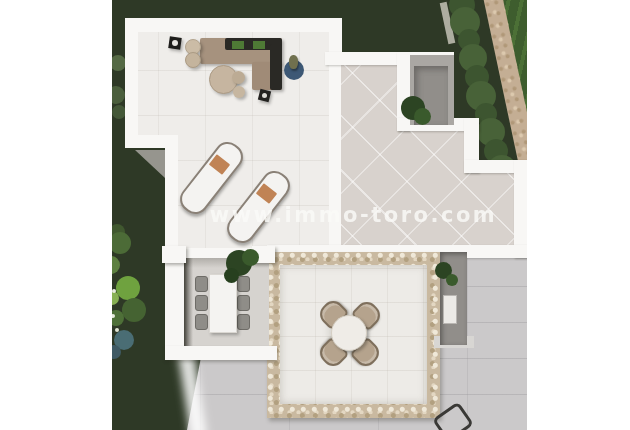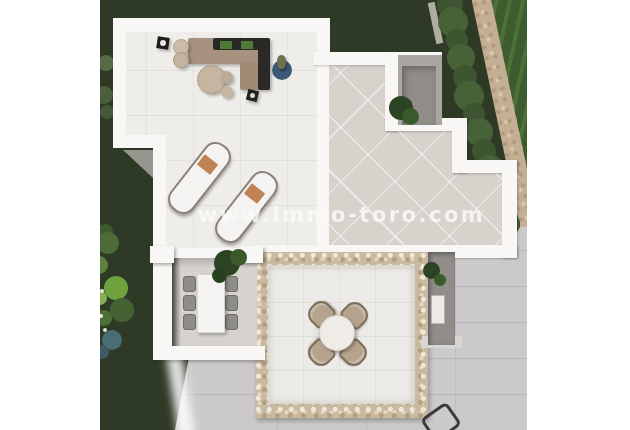--- a/index.html
+++ b/index.html
@@ -1,18 +1,18 @@
 <!DOCTYPE html>
 <html style="--grass-dark: #2e3926; --lawn-bright: #3e5d2e; --lawn-stripe: #4c7036; --hedge-a: #3d5530; --hedge-b: #486238; --gravel: #c4ae94; --gravel-dot: #b09878; --wall: #f8f7f5; --floor-upper: #efedea; --tile-diag: #d8d2cd; --paving: #cbc9ca; --pebble: #c9b9a0; --pebble-floor: #edebe7; --pergola-floor: #d6d3cf; --shadow: #53514b; --sofa: #a6927e; --sofa-dark: #2a2925; --cushion-green: #4e7a35; --wood-beige: #c6b5a0; --lounger: #f4f3f1; --lounger-frame: #8a8177; --towel: #c08355; --rug-blue: #3d5875; --pot-olive: #70704e; --chair-grey: #8f8d88; --chair-beige: #b5a38d; --plant-dark: #2c4423; --plant-mid: #3a5a2c; --courtyard: #aaa7a3; --courtyard-inner: #918e8a; --watermark: rgba(250,250,248,0.82);"><head>
 <meta charset="utf-8">
 <style>
   html,body{margin:0;padding:0;background:#ffffff;}
   .stage{position:relative;width:630px;height:430px;background:#ffffff;overflow:hidden;
          font-family:"DejaVu Sans","Liberation Sans",sans-serif;}
-  .photo{position:absolute;left:100px;top:0;width:483px;height:430px;overflow:hidden;
+  .photo{position:absolute;left:112px;top:0;width:483px;height:430px;overflow:hidden;
          background:var(--grass-dark,#2e3926);}
   .abs{position:absolute;}
   .circle{position:absolute;border-radius:50%;}
   
   .lawn{left:0;top:0;width:427px;height:430px;
         background:repeating-linear-gradient(102deg,var(--lawn-bright) 0 9px,var(--lawn-stripe) 9px 13px);
         clip-path:polygon(376px 0,427px 0,427px 212px);}
   .path{left:370px;top:-8px;width:19px;height:262px;transform:rotate(-12deg);transform-origin:top left;
         background:var(--gravel);
         background-image:radial-gradient(circle at 30% 20%,var(--gravel-dot) 1.5px,transparent 2.5px),

